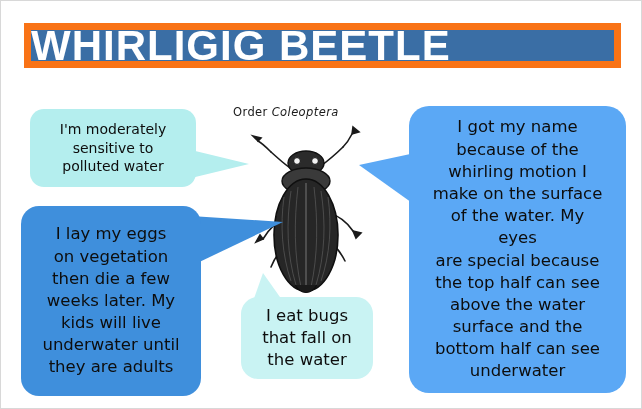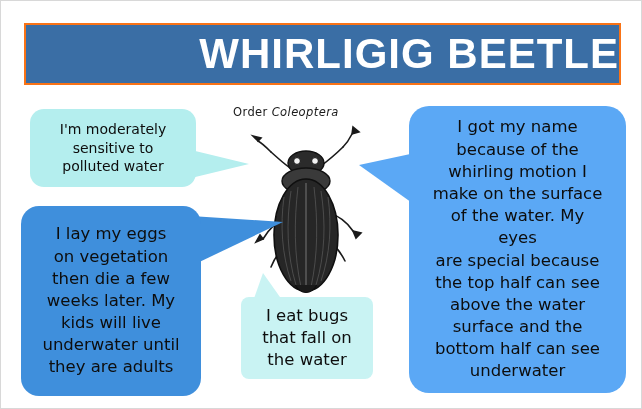--- a/index.html
+++ b/index.html
@@ -17,27 +17,27 @@
     box-sizing: border-box;
     border: 1px solid #d8d8d8;
   }
 
   
   .title-banner {
     position: absolute;
     left: 23px;
     top: 22px;
     width: 597px;
-    height: 62px;
+    height: 45px;
     background: #3a6ea5;
-    border: 2px solid #f97316;
+    border: 7px solid #f97316;
     box-sizing: border-box;
     display: flex;
     align-items: center;
-    justify-content: flex-end;
+    justify-content: flex-start;
   }
   .title-text {
     color: #ffffff;
     font-family: "Liberation Sans", sans-serif;
     font-weight: bold;
     font-size: 42px;
     letter-spacing: 1px;
     line-height: 1;
     white-space: nowrap;
   }
@@ -136,21 +136,21 @@
     border-left: 92px solid #3f8fdc;
   }
 
   
   #bubble-food {
     left: 240px;
     top: 296px;
     width: 132px;
     height: 82px;
     background: #c9f3f3;
-    border-radius: 8px;
+    border-radius: 17px;
     font-size: 16.5px;
     line-height: 1.35;
     padding: 2px 16px;
   }
   #tail-food {
     left: 250px;
     top: 272px;
     border-left: 12px solid transparent;
     border-right: 24px solid transparent;
     border-bottom: 34px solid #c9f3f3;

